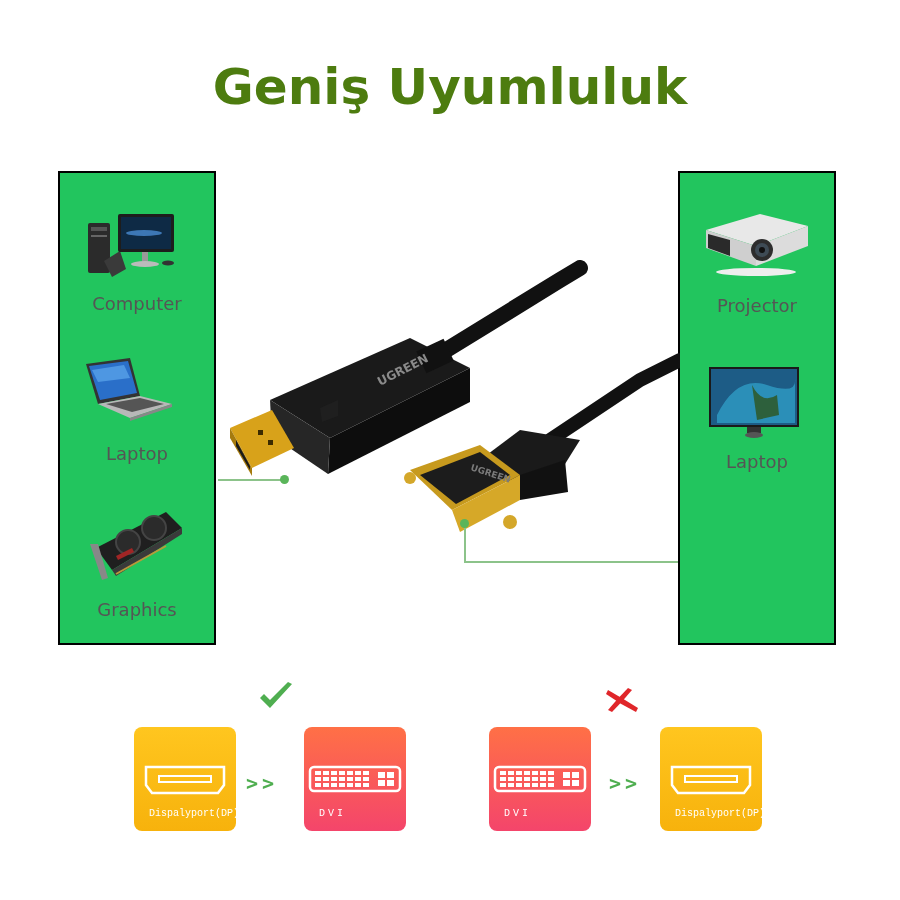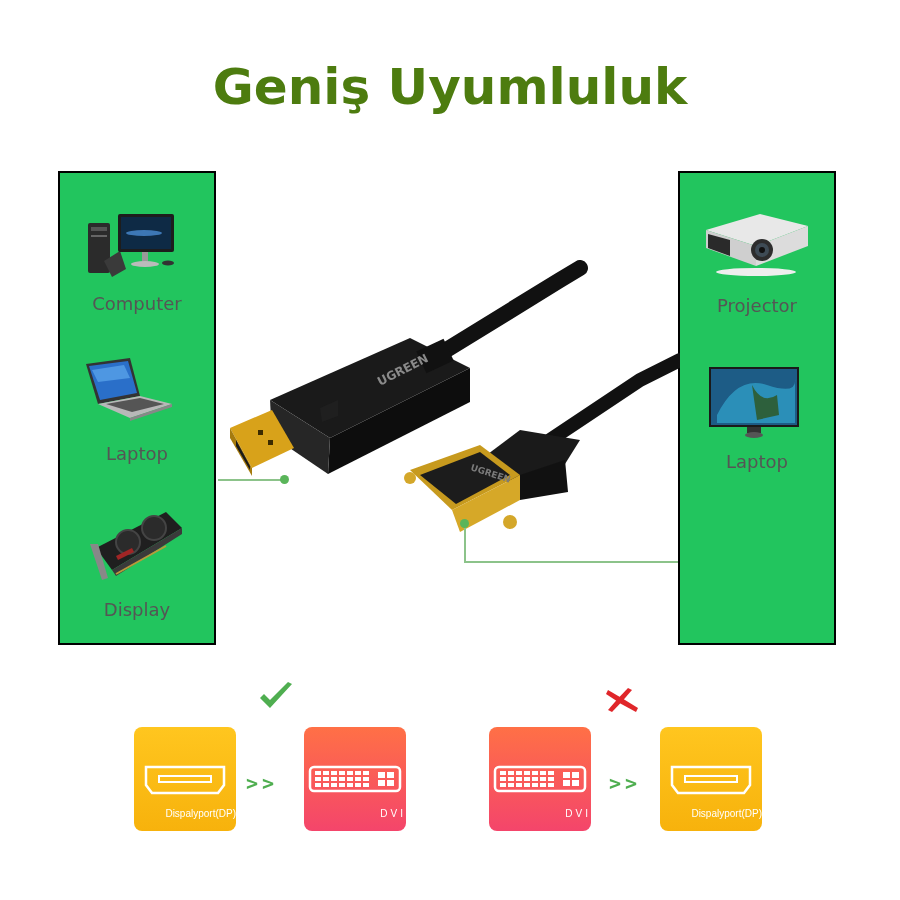--- a/index.html
+++ b/index.html
@@ -33,22 +33,22 @@
   .conn-line { position: absolute; background: #8cc38a; }
   .conn-dot { position: absolute; width: 9px; height: 9px; border-radius: 50%; background: #5ab55a; }
 
   
   .card {
     position: absolute; width: 102px; height: 104px; border-radius: 8px;
   }
   .card.dp { background: linear-gradient(180deg, #ffc61f 0%, #f7b20c 100%); }
   .card.dvi { background: linear-gradient(180deg, #ff7046 0%, #f4456b 100%); }
   .card .card-label {
-    position: absolute; left: 0; bottom: 12px; width: 100%; text-align: right;
-    color: #fff; font-family: Liberation Sans, sans-serif; font-size: 10px; white-space: nowrap;
+    position: absolute; left: 15px; bottom: 12px; width: 100%; text-align: left;
+    color: #fff; font-family: Liberation Mono, monospace; font-size: 10px; white-space: nowrap;
   }
   .card.dvi .card-label { letter-spacing: 3px; font-size: 10px; }
   .card svg { position: absolute; left: 0; top: 0; }
 
   .arrows {
     position: absolute; font-family: "DejaVu Sans Mono", monospace; font-size: 20px;
     color: #4fae50; letter-spacing: 4px; font-weight: bold;
   }
   .mark { position: absolute; }
 </style>
@@ -92,21 +92,21 @@
   <div class="device" style="top:300px;height:174px;">
     <svg width="100" height="80" viewBox="0 0 100 80" style="left:26px;top:35px;">
       <polygon points="10,40 80,4 96,20 26,62" fill="#1f1f1f"></polygon>
       <circle cx="42" cy="34" r="12" fill="#2b2b2b" stroke="#444" stroke-width="2"></circle>
       <circle cx="68" cy="20" r="12" fill="#2b2b2b" stroke="#444" stroke-width="2"></circle>
       <polygon points="26,62 96,20 96,26 30,68" fill="#3a3a3a"></polygon>
       <line x1="30" y1="66" x2="80" y2="38" stroke="#b89a3a" stroke-width="2"></line>
       <polygon points="4,36 12,36 22,70 16,72" fill="#888"></polygon>
       <polygon points="30,48 46,40 48,44 32,52" fill="#a02525"></polygon>
     </svg>
-    <div class="label" style="top:126px;">Display</div>
+    <div class="label" style="top:126px;">Graphics</div>
   </div>
 </div>
 
 <div class="panel right">
   <div class="device" style="top:0;height:150px;">
     <svg width="110" height="70" viewBox="0 0 110 70" style="left:20px;top:35px;">
       <polygon points="6,22 60,6 108,18 56,38" fill="#e8e8e8"></polygon>
       <polygon points="6,22 56,38 56,58 6,40" fill="#cfcfcf"></polygon>
       <polygon points="56,38 108,18 108,38 56,58" fill="#dcdcdc"></polygon>
       <polygon points="8,26 30,32 30,48 8,40" fill="#2a2a2a"></polygon>

